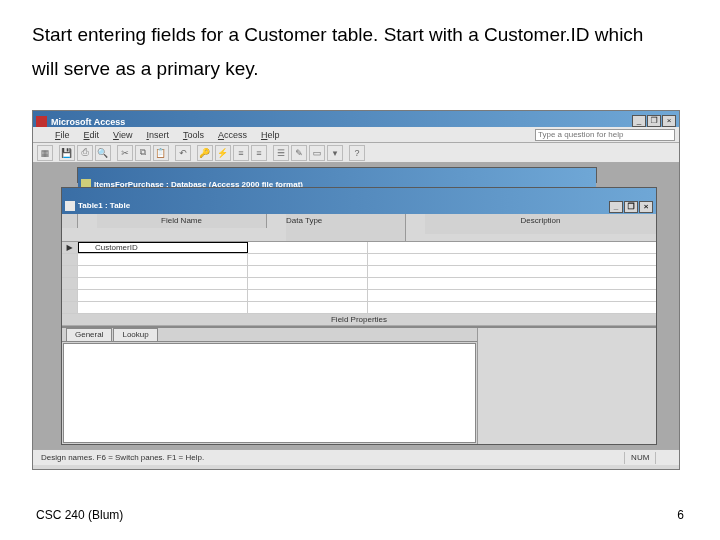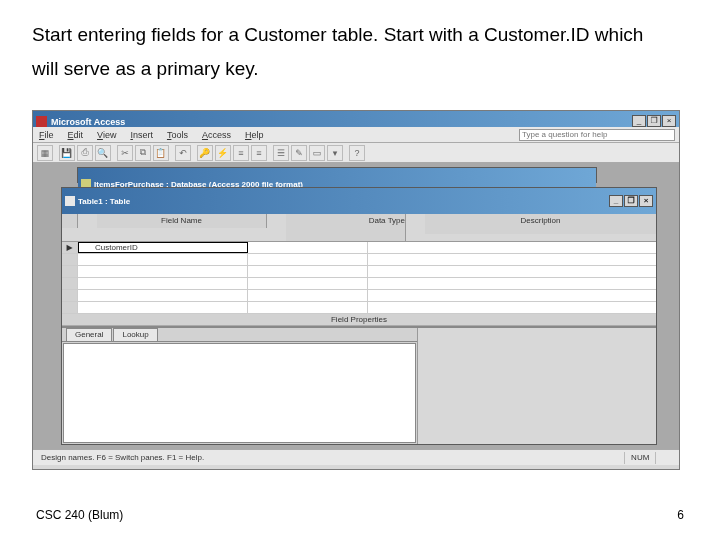--- a/index.html
+++ b/index.html
@@ -6,50 +6,50 @@
   body { width:720px; height:540px; background:#fff; font-family: Arial, sans-serif; color:#000; position:relative; }
   .slide-title { position:absolute; top:18px; left:32px; width:640px; font-size:19px; line-height:1.8; }
   .footer-left { position:absolute; bottom:18px; left:36px; font-size:12px; }
   .footer-right { position:absolute; bottom:18px; right:36px; font-size:12px; }
   .access-window { position:absolute; top:110px; left:32px; width:648px; height:360px; border:1px solid #7a7a7a; background:#d8d8d8; font-family: Tahoma, sans-serif; font-size:10px; color:#333; }
   .titlebar { height:16px; background:linear-gradient(to right,#3a6ea5,#6fa7d6); display:flex; align-items:flex-end; color:#fff; padding:0 3px; }
   .titlebar-icon { width:11px; height:11px; background:#c03030; margin-right:4px; }
   .titlebar-text { font-size:9px; font-weight:bold; flex:1; white-space:nowrap; overflow:hidden; }
   .win-controls { display:flex; }
   .win-btn { width:14px; height:12px; background:#d8d8d8; border:1px solid #555; margin-left:1px; font-size:8px; line-height:9px; text-align:center; color:#222; cursor:default; }
-  .menubar { height:16px; background:#e8e8e8; border-bottom:1px solid #aaa; display:flex; align-items:center; padding-left:6px; }
+  .menubar { height:16px; background:#e8e8e8; border-bottom:1px solid #aaa; display:flex; align-items:center; padding-left:22px; }
   .menu-item { margin-right:14px; font-size:9px; color:#333; text-decoration:underline; text-decoration-color:transparent; cursor:default; }
   .menu-item::first-letter { text-decoration:underline; }
   .help-box { margin-left:auto; margin-right:4px; }
-  .help-box input { width:156px; height:12px; font-size:8px; border:1px solid #999; padding:0 2px; color:#888; background:#fff; }
+  .help-box input { width:140px; height:12px; font-size:8px; border:1px solid #999; padding:0 2px; color:#888; background:#fff; }
   .toolbar { height:20px; background:#e8e8e8; border-bottom:1px solid #aaa; display:flex; align-items:center; padding-left:4px; }
   .tool-btn { width:16px; height:16px; border:1px solid #bbb; background:#e8e8e8; margin-right:2px; display:flex; align-items:center; justify-content:center; font-size:9px; color:#666; }
   .tool-sep { width:4px; }
   .mdi-area { position:relative; height:286px; background:#a9a9a9; overflow:hidden; }
   .db-window { position:absolute; top:4px; left:44px; width:520px; height:16px; background:#d8d8d8; border:1px solid #5a5a5a; }
   .db-titlebar { height:14px; background:linear-gradient(to right,#3a6ea5,#6fa7d6); display:flex; align-items:center; color:#fff; padding:16px 3px; font-size:8px; font-weight:bold; }
   .db-icon { width:10px; height:10px; background:#cfcf7a; margin-right:3px; }
   .table-window { position:absolute; top:24px; left:28px; width:596px; height:258px; border:1px solid #5a5a5a; background:#d8d8d8; display:flex; flex-direction:column; }
-  .table-titlebar { height:14px; background:linear-gradient(to right,#3a6ea5,#6fa7d6); display:flex; align-items:center; color:#fff; padding:13px 3px; font-size:8px; font-weight:bold; }
+  .table-titlebar { height:14px; background:linear-gradient(to right,#3a6ea5,#6fa7d6); display:flex; align-items:flex-start; color:#fff; padding:13px 3px; font-size:8px; font-weight:bold; }
   .table-icon { width:10px; height:10px; background:#e8e8e8; margin-right:3px; }
   .design-grid { flex:0 0 auto; }
   .grid-header { display:flex; background:#d8d8d8; border-bottom:1px solid #999;gap:19px; }
   .gh-sel { width:16px; height:14px; border-right:1px solid #999; background:#d2d2d2; }
   .gh-name { width:170px; height:14px; border-right:1px solid #999; background:#d2d2d2; font-size:8px; text-align:center; line-height:14px; }
-  .gh-type { width:120px; height:27px; border-right:1px solid #999; background:#d2d2d2; font-size:8px; text-align:right; line-height:14px; }
+  .gh-type { width:120px; height:27px; border-right:1px solid #999; background:#d2d2d2; font-size:8px; text-align:left; line-height:14px; }
   .gh-desc { flex:1; height:20px; background:#d2d2d2; font-size:8px; text-align:center; line-height:14px; }
   .grid-row { display:flex; height:12px; border-bottom:1px solid #ccc; background:#fff; }
   .gr-sel { width:16px; border-right:1px solid #ccc; background:#d2d2d2; font-size:8px; text-align:center; line-height:12px; }
   .gr-name { width:170px; border-right:1px solid #ccc; font-size:8px; line-height:12px; padding-left:2px; }
   .gr-name.active { border:1px solid #000; line-height:10px; padding-left:16px; }
   .gr-type { width:120px; border-right:1px solid #ccc; }
   .gr-desc { flex:1; }
   .field-props { display:flex; flex:1; border-top:2px solid #888; min-height:0; }
   .fp-title { width:100%; text-align:center; font-size:8px; background:#d2d2d2; padding:1px 0; border-bottom:1px solid #aaa; }
-  .fp-left { width:356px; display:flex; flex-direction:column; border-right:1px solid #999; background:#d2d2d2; }
+  .fp-left { width:416px; display:flex; flex-direction:column; border-right:1px solid #999; background:#d2d2d2; }
   .fp-tabs { display:flex; height:14px; background:#d2d2d2; padding-left:4px; border-bottom:1px solid #888; }
   .fp-tab { padding:0 8px; font-size:8px; border:1px solid #888; border-bottom:none; background:#e8e8e8; margin-right:1px; line-height:12px; }
   .fp-body { flex:1; background:#fff; border:1px solid #888; margin:1px; }
   .fp-right { flex:1; display:flex; align-items:center; justify-content:center; padding:8px; background:#d8d8d8; }
   .fp-help { font-size:8px; text-align:center; color:#555; line-height:1.3; }
   .statusbar { height:16px; background:#e8e8e8; border-top:1px solid #aaa; display:flex; align-items:center; font-size:8px; padding:0 4px; color:#333; }
   .status-cell { padding:0 6px; border-left:1px solid #bbb; height:12px; line-height:12px; }
   .status-main { flex:1; padding-left:4px; }
 </style>
 </head>

